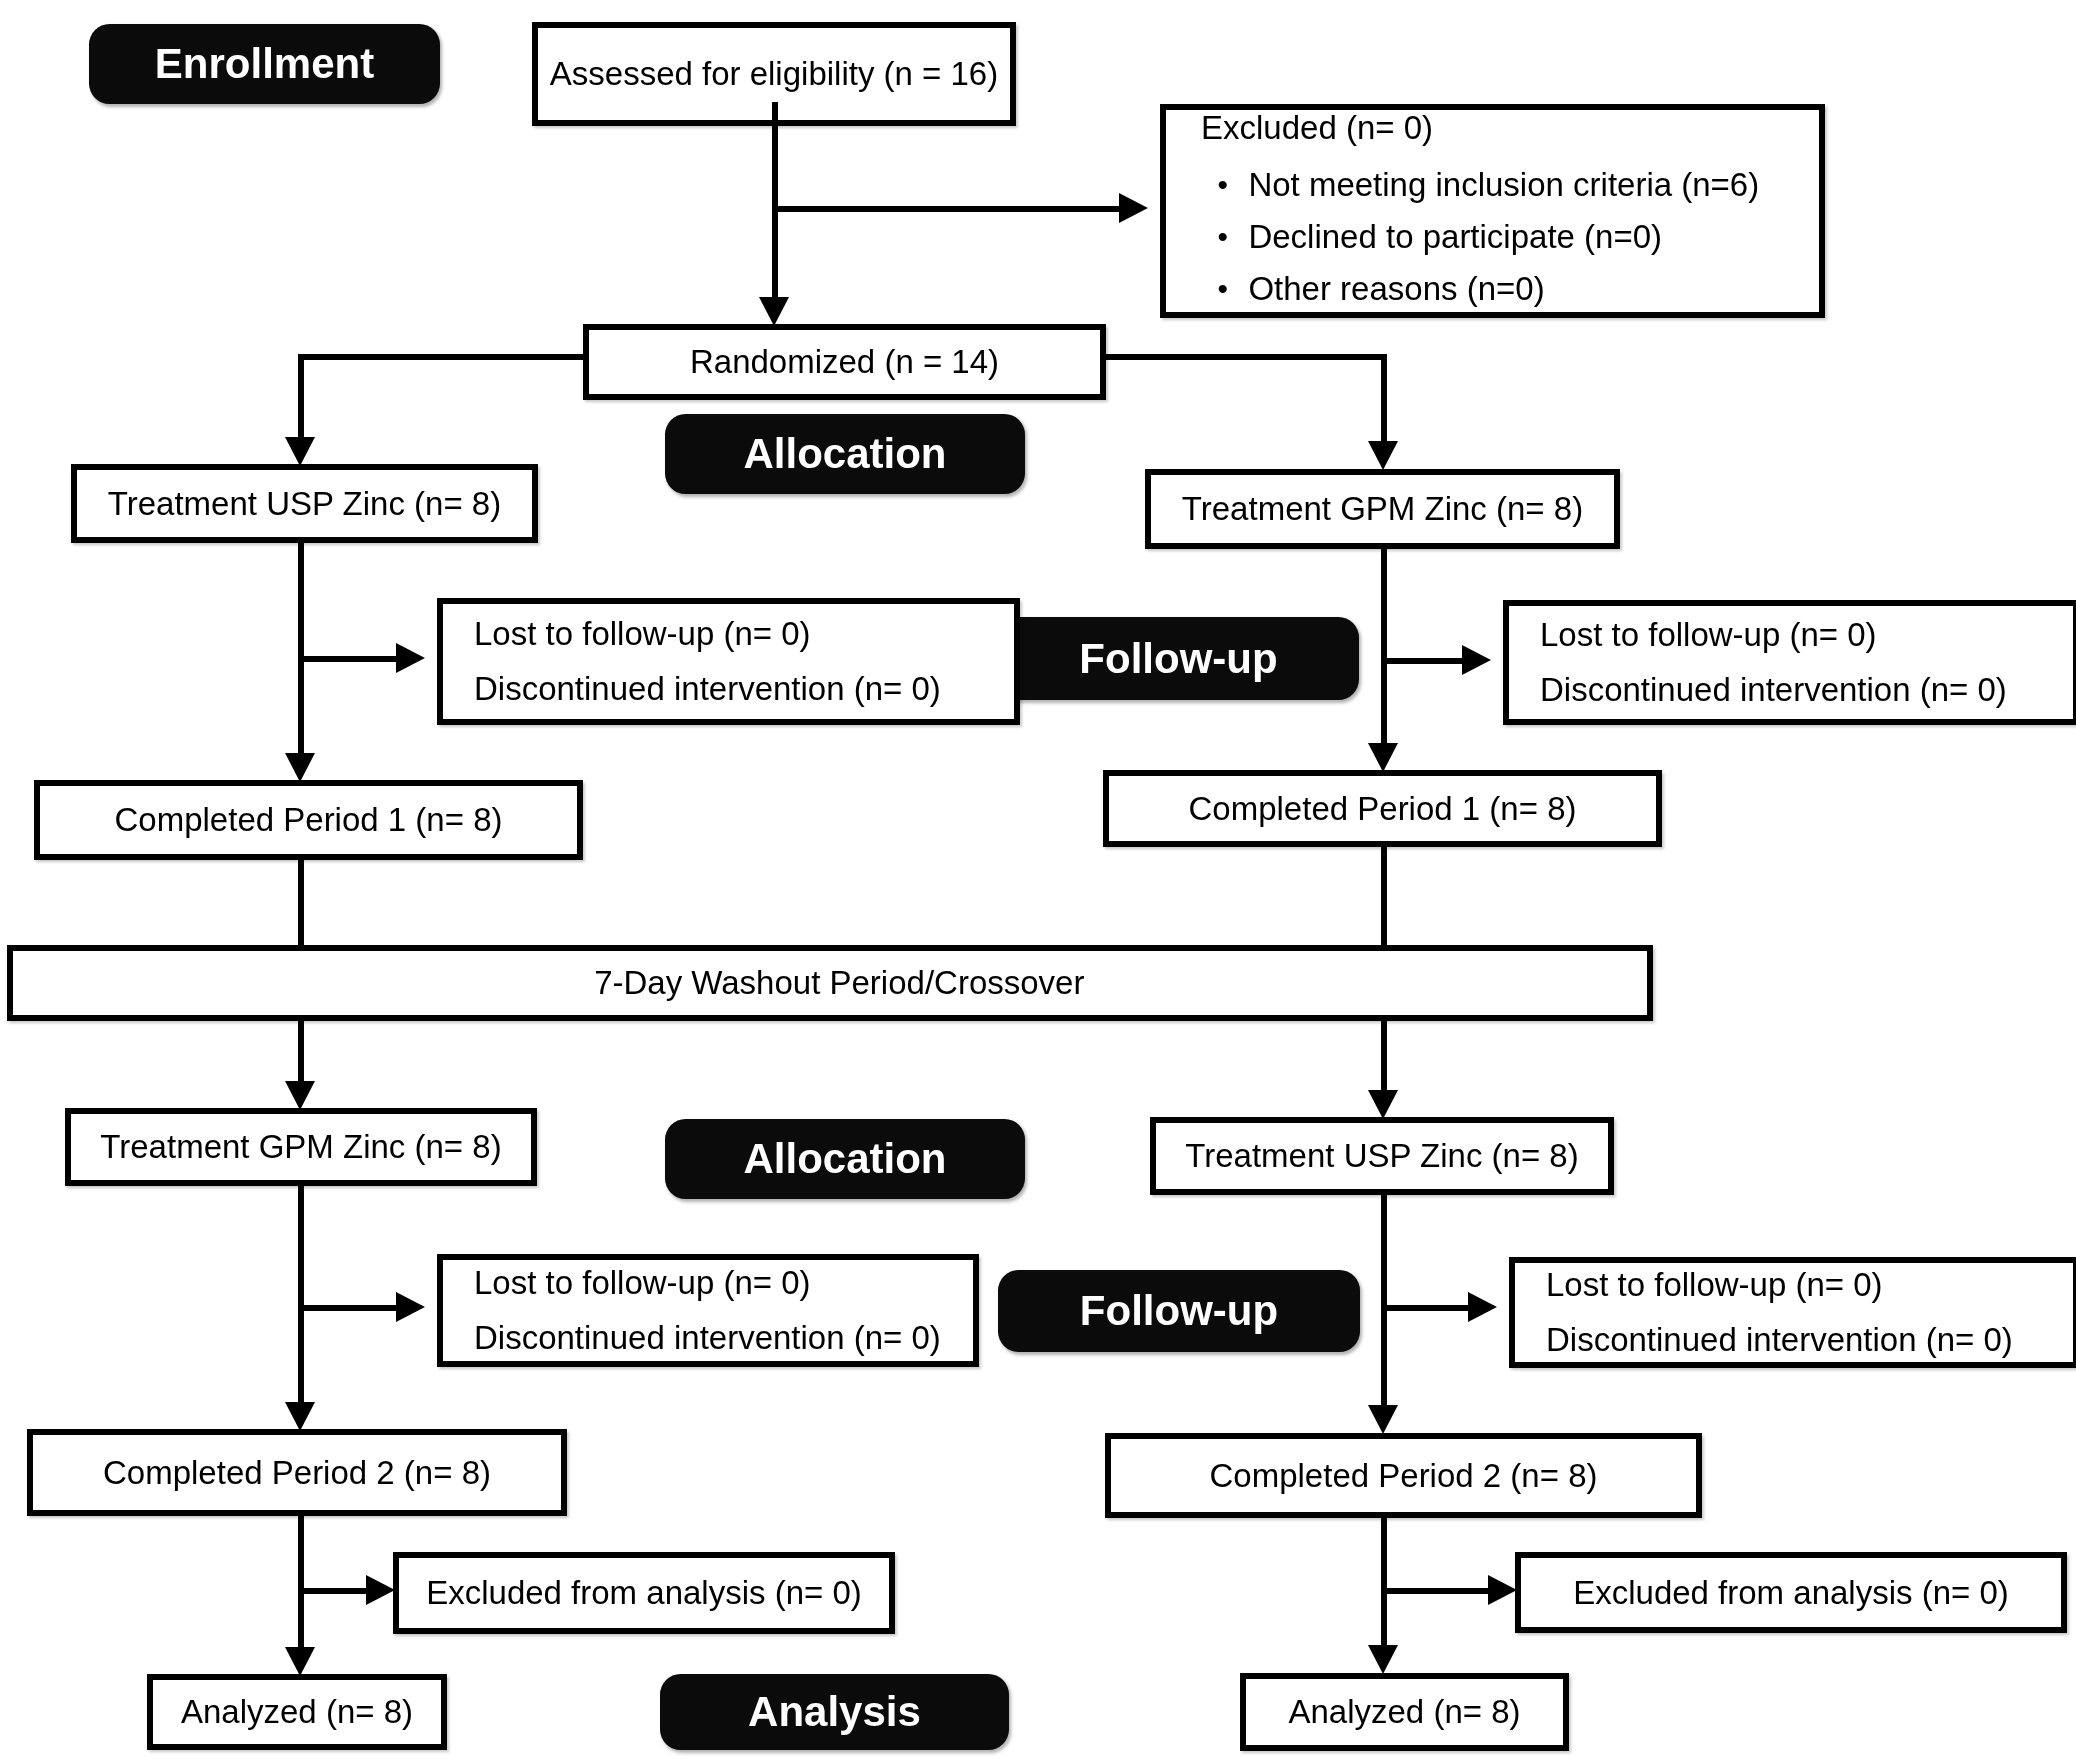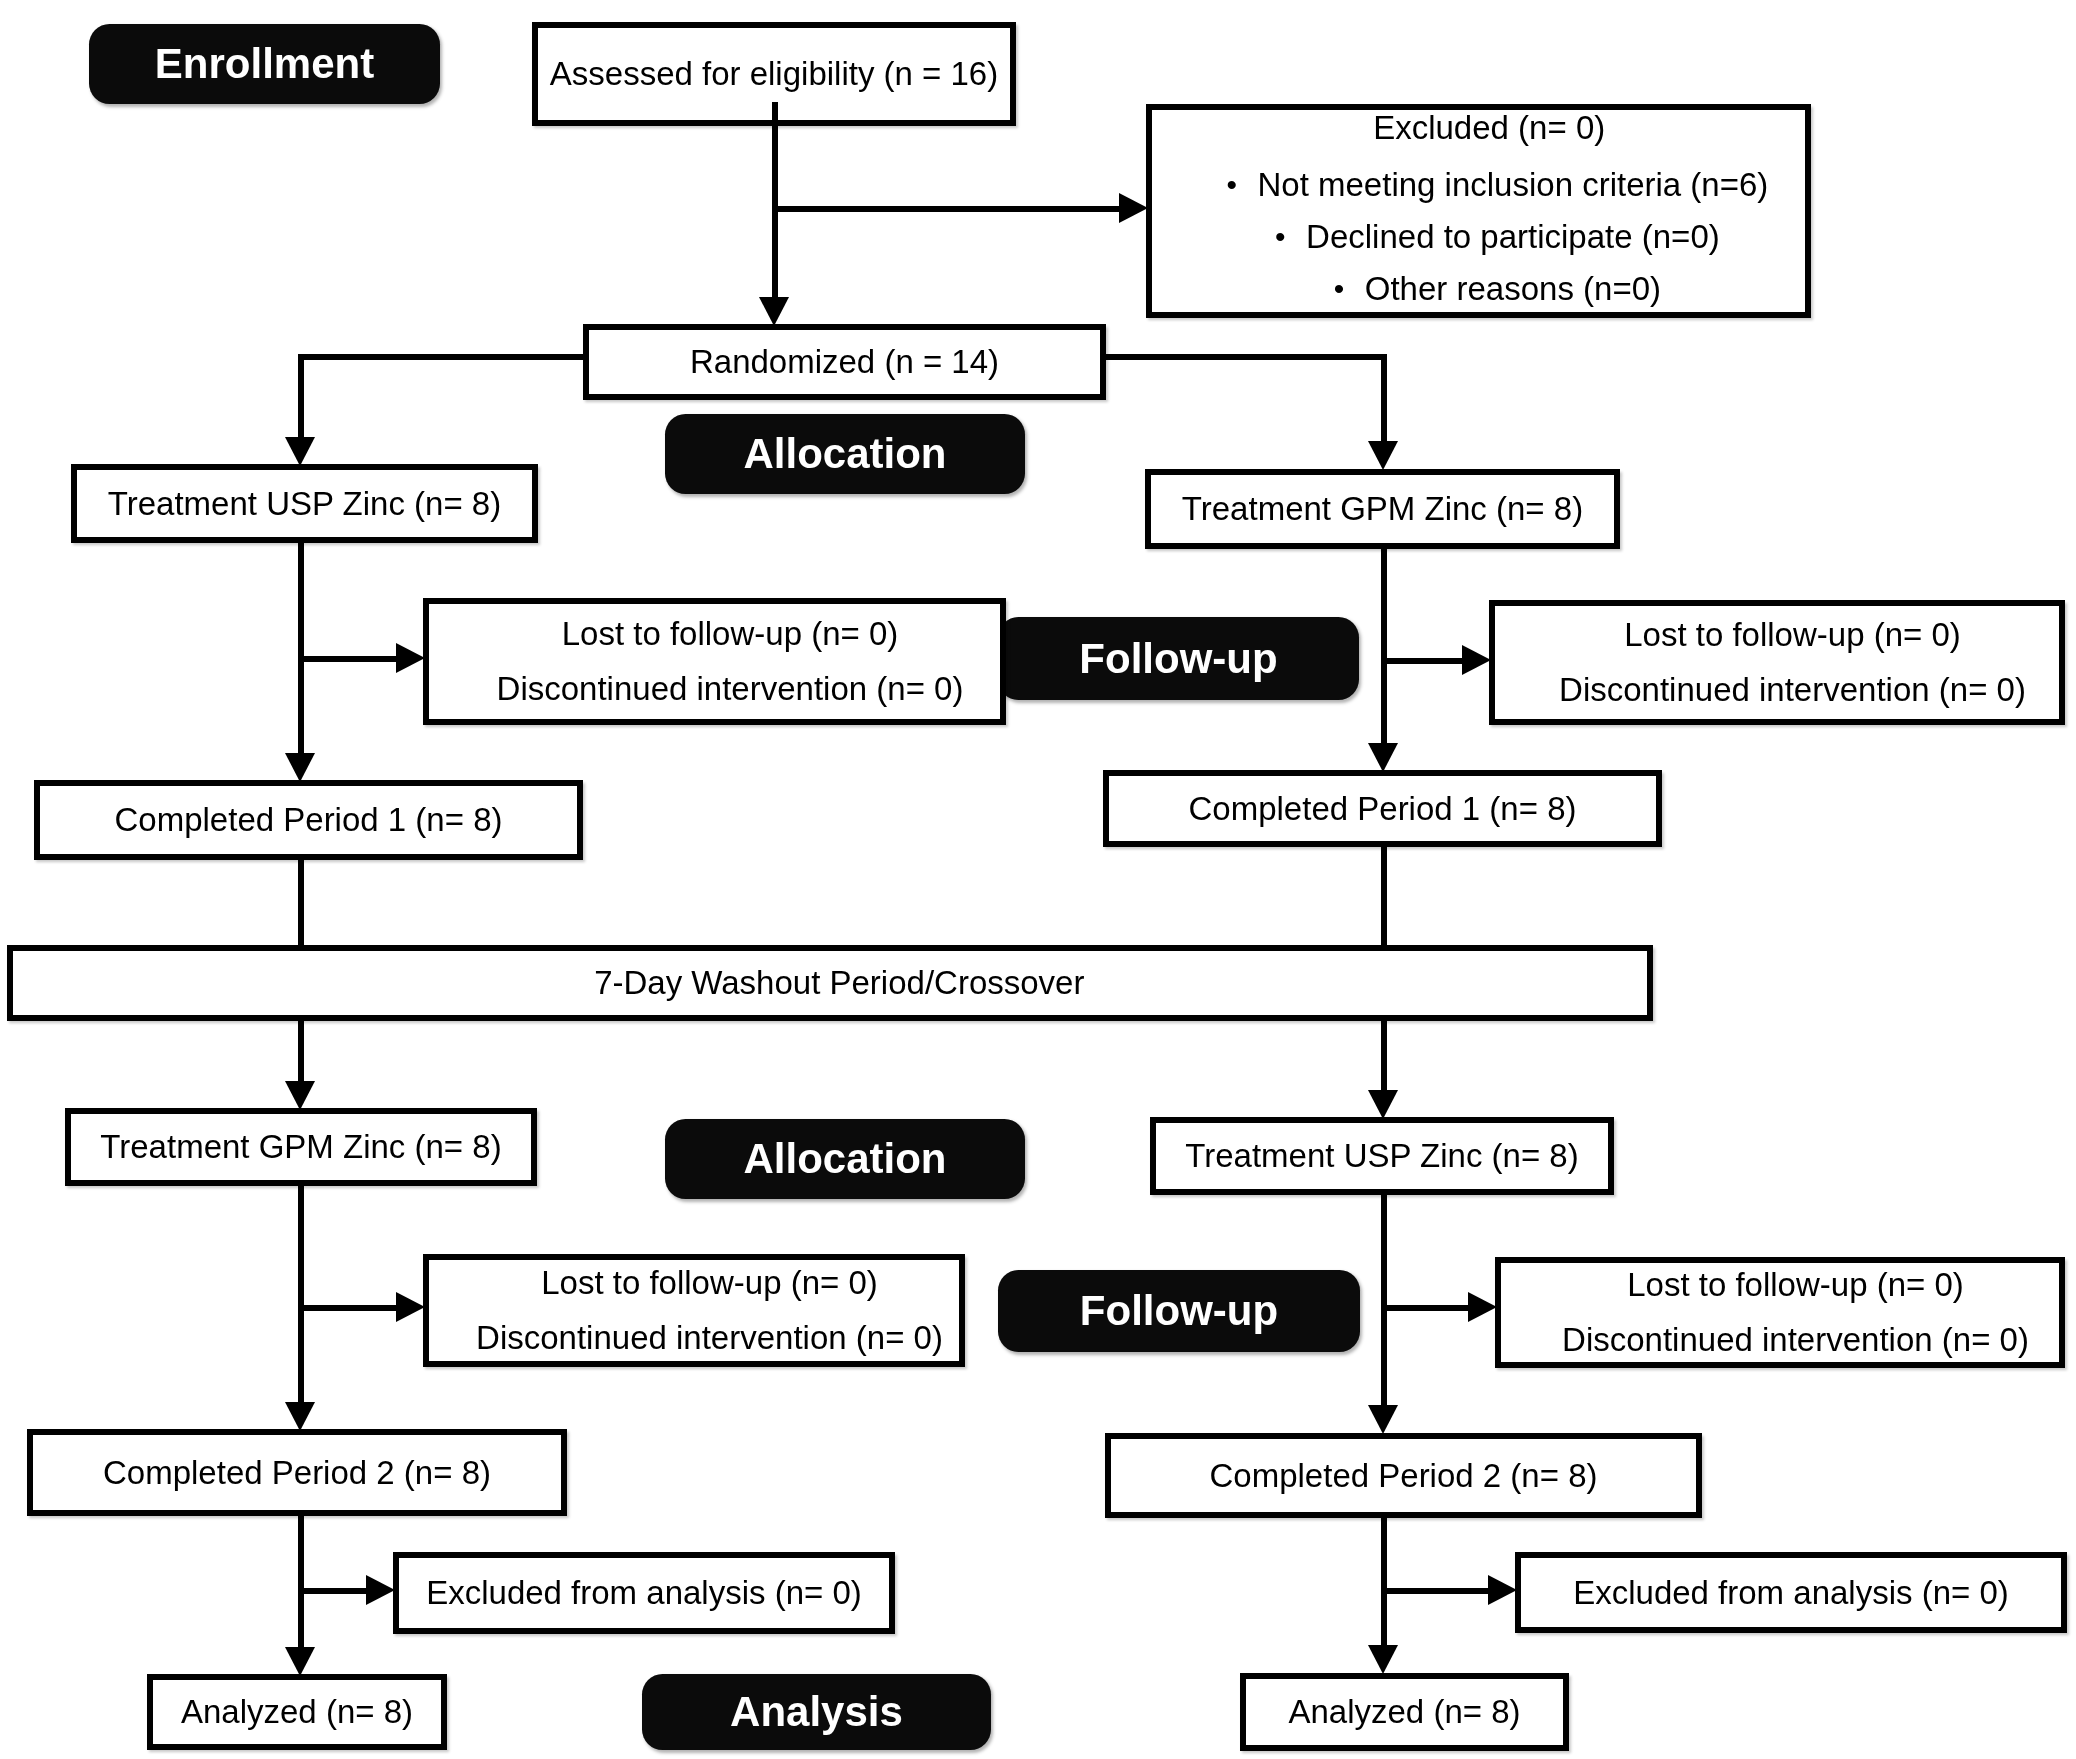--- a/index.html
+++ b/index.html
@@ -12,21 +12,21 @@
   #canvas{
     position:relative;width:2077px;height:1759px;background:var(--box-bg);
     font-family:"Liberation Sans", sans-serif;color:var(--ink);
   }
   .wbox{
     position:absolute;box-sizing:border-box;background:var(--box-bg);
     border:6.1px solid var(--ink);display:flex;align-items:center;justify-content:center;
     font-size:33px;line-height:1.25;text-align:center;
     box-shadow:2px 2.7px 2.7px rgba(0,0,0,0.22);
   }
-  .wbox.col{flex-direction:column;align-items:center;justify-content:center;}
+  .wbox.col{flex-direction:column;align-items:flex-start;justify-content:center;margin-left:14px;}
   .sbox{
     position:absolute;box-sizing:border-box;background:var(--stage-bg);color:var(--stage-text);
     border-radius:20.5px;display:flex;align-items:center;justify-content:center;
     font-size:42px;font-weight:bold;box-shadow:2px 2.7px 3.4px rgba(0,0,0,0.3);
   }
   .ln{position:absolute;background:var(--ink);}
   .ad{position:absolute;width:0;height:0;border-left:15.7px solid transparent;border-right:15.7px solid transparent;border-top:29px solid var(--ink);}
   .ar{position:absolute;width:0;height:0;border-top:15.7px solid transparent;border-bottom:15.7px solid transparent;border-left:29px solid var(--ink);}
   .ex-title{padding:0 0 9.6px 0;}
   .ex-item{display:flex;gap:20.5px;padding:5.5px 0 5.5px 16.4px;align-items:flex-start;}
@@ -36,21 +36,21 @@
 </head>
 <body>
 
 <div id="canvas">
 
   <div class="sbox" style="left:89px;top:24px;width:351px;height:80px;">Enrollment</div>
   <div class="sbox" style="left:665px;top:414px;width:360px;height:80px;">Allocation</div>
   <div class="sbox" style="left:998px;top:617px;width:361px;height:83px;">Follow-up</div>
   <div class="sbox" style="left:665px;top:1119px;width:360px;height:80px;">Allocation</div>
   <div class="sbox" style="left:998px;top:1270px;width:362px;height:82px;">Follow-up</div>
-  <div class="sbox" style="left:642px;top:1674px;width:349px;height:76px;">Analysis</div>
+  <div class="sbox" style="left:660px;top:1674px;width:349px;height:76px;">Analysis</div>
 
   <div class="wbox" style="left:532px;top:22px;width:484px;height:104px;">Assessed for eligibility  (n = 16)</div>
 
   <div class="wbox col" style="left:1146px;top:104px;width:665px;height:214px;padding:20.5px 13.6px 20.5px 35px;">
     <div class="ex-title">Excluded (n= 0)</div>
     <div class="ex-item">
       <span class="blt">•</span>
       <span>Not meeting inclusion criteria (n=6)</span>
     </div>
     <div class="ex-item">

